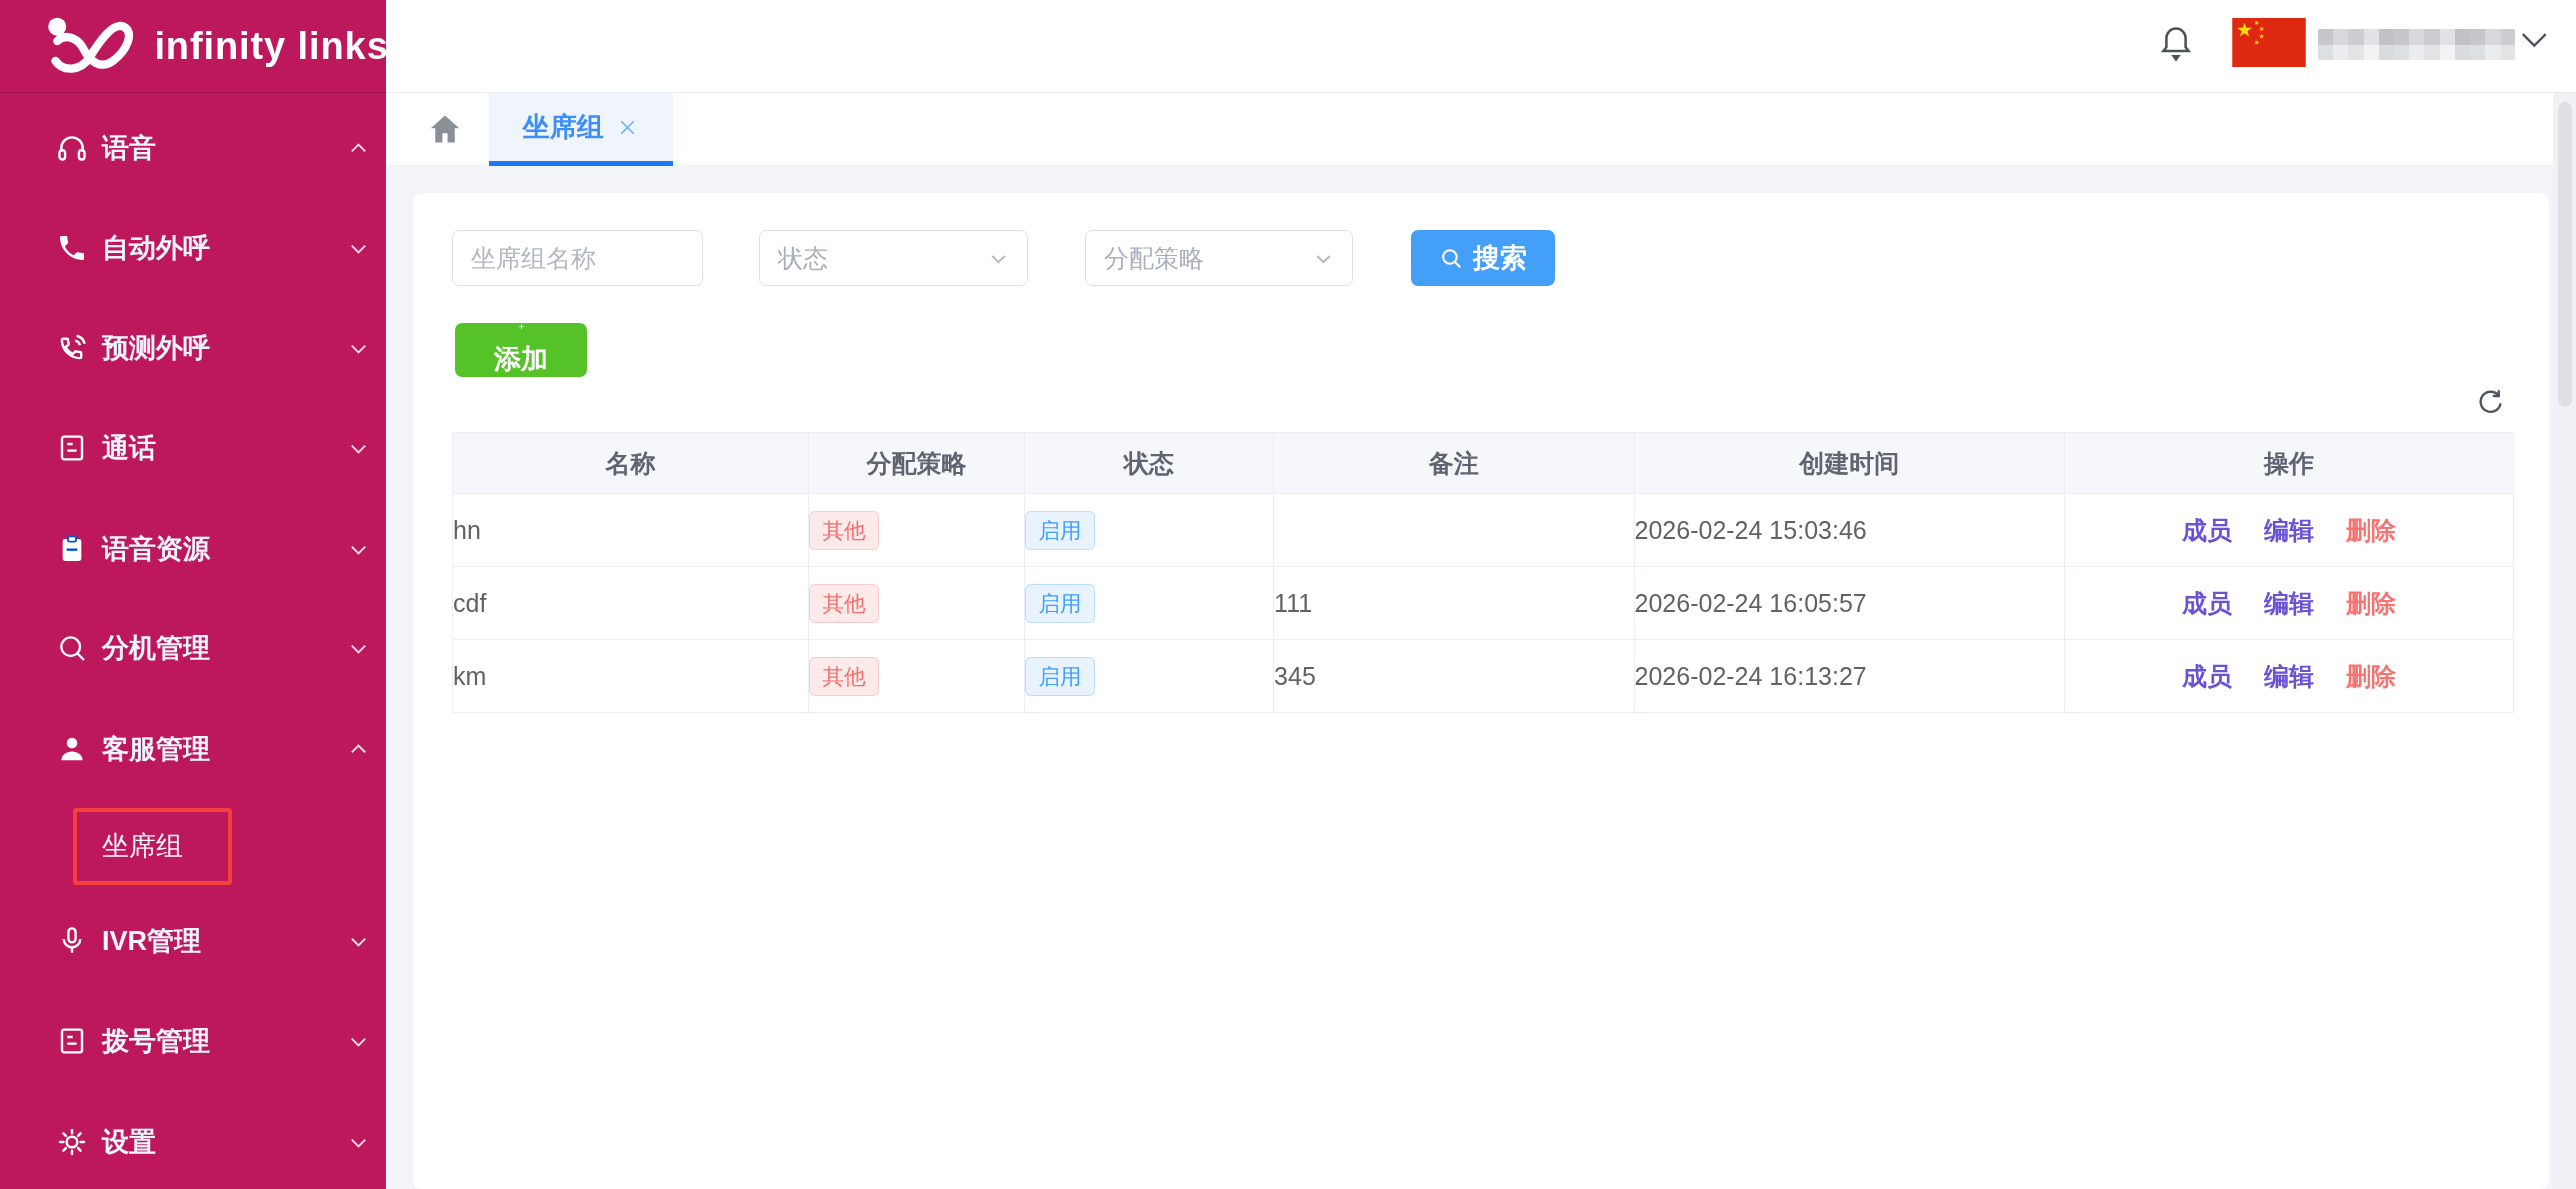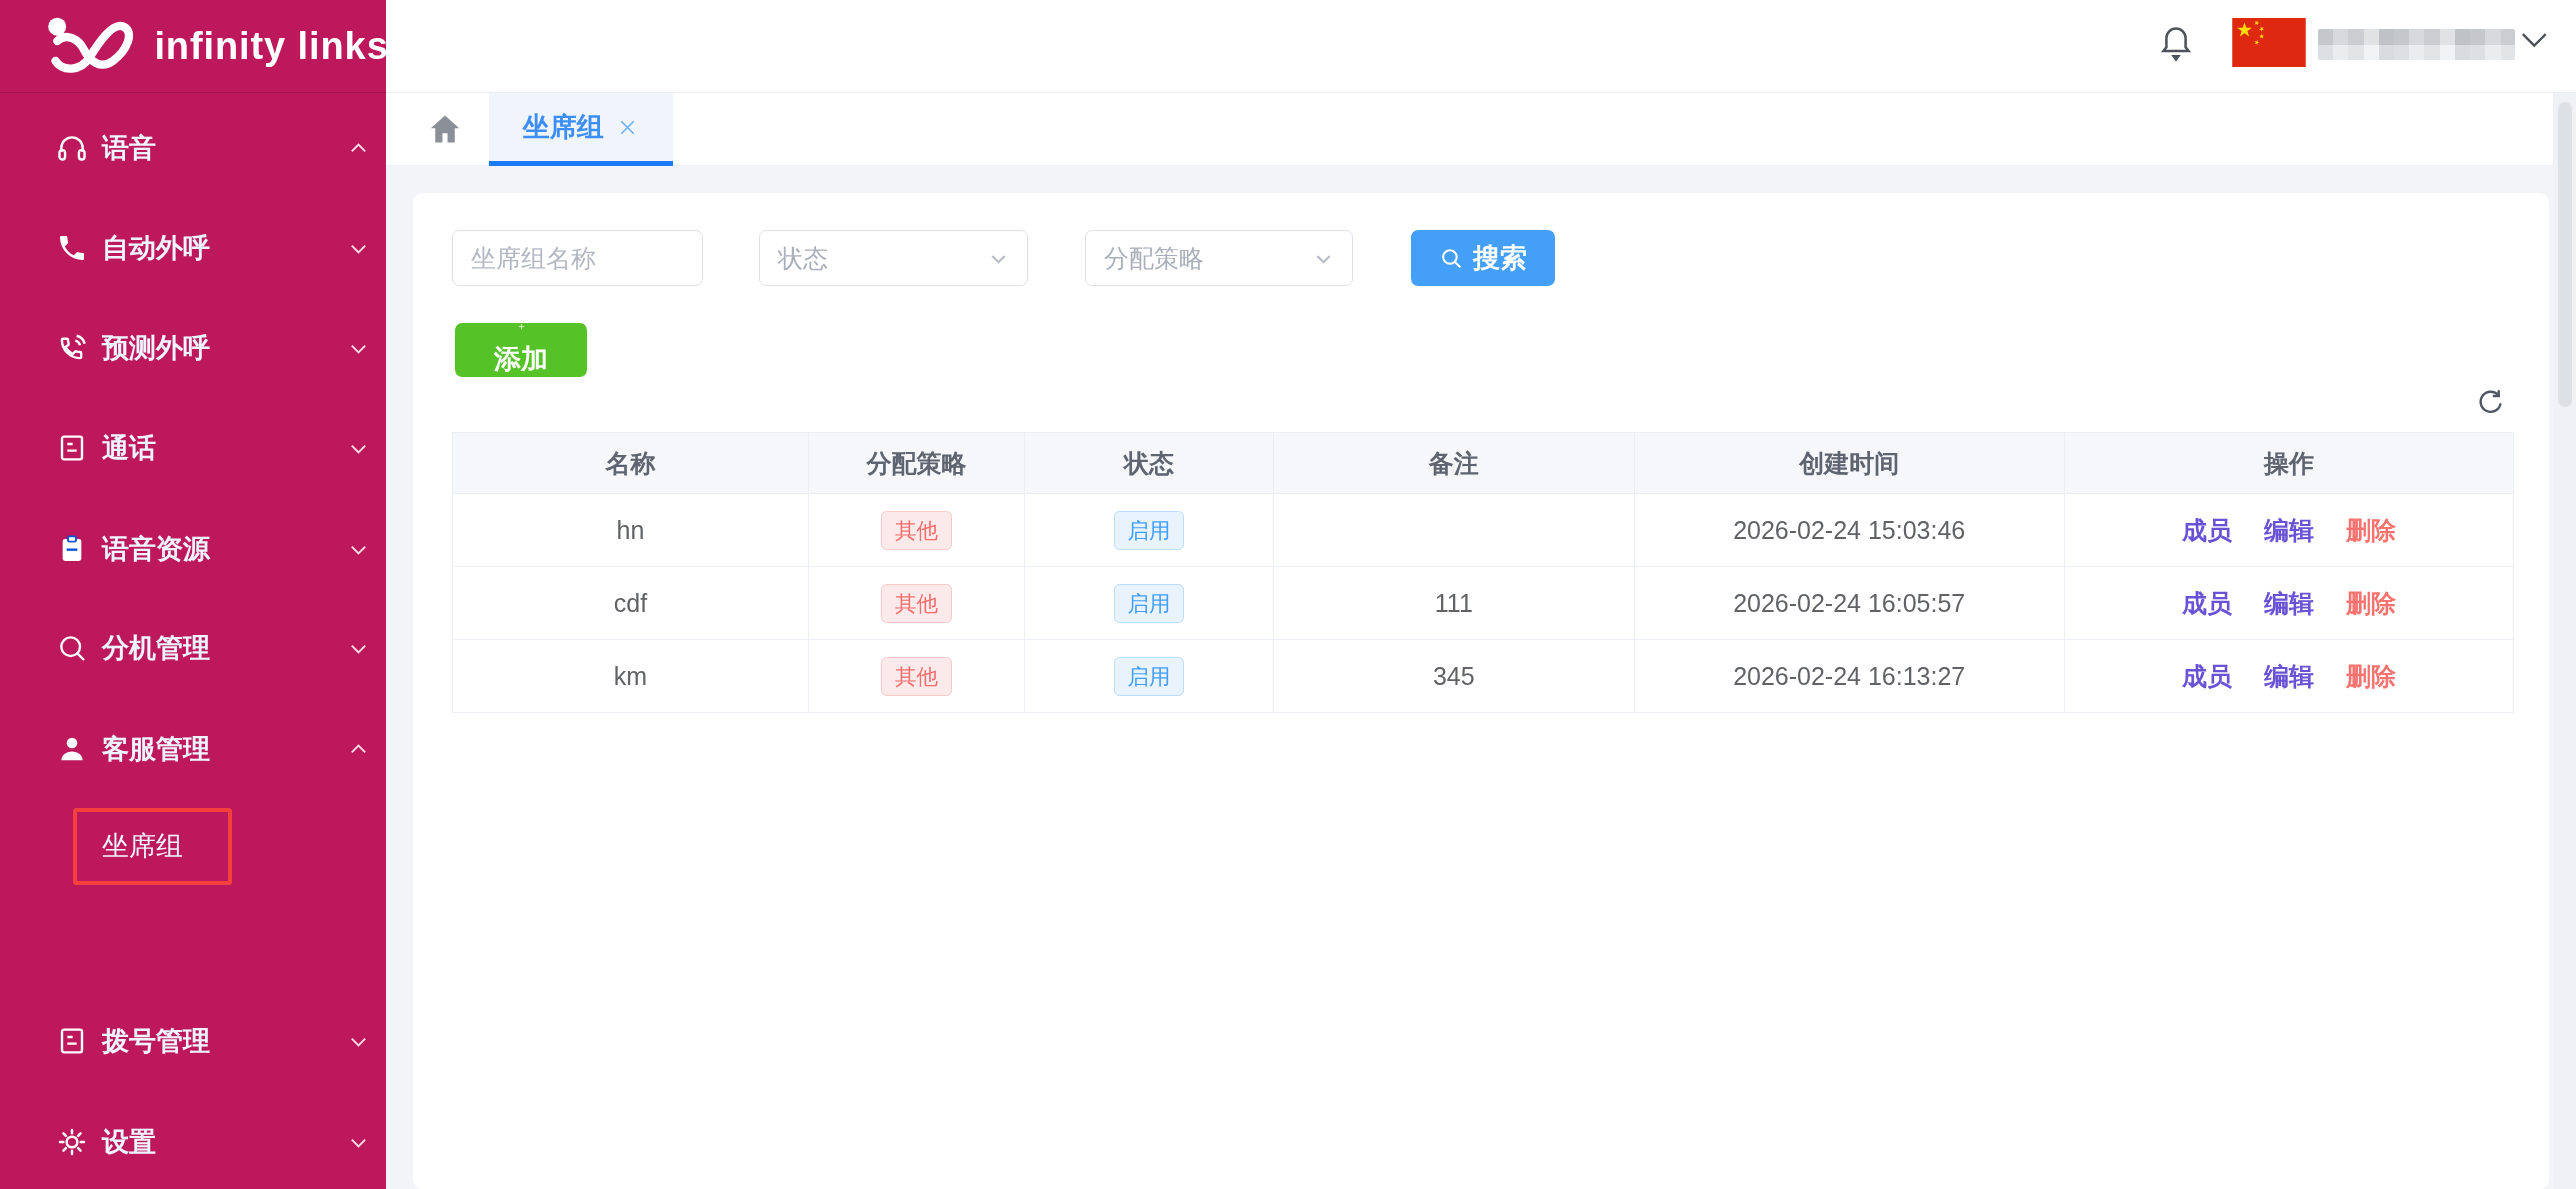--- a/index.html
+++ b/index.html
@@ -61,21 +61,21 @@
     align-items:center; justify-content:center; gap:9px; cursor:pointer; }
   .btn-add { position:absolute; left:42px; top:130px; width:132px; height:54px; background:#55C228;
     border:none; border-radius:7.2px; color:#fff; font-size:27px; font-weight:600; display:flex;
     align-items:center; justify-content:center; gap:10.8px; cursor:pointer;flex-direction:column; }
   .refresh { position:absolute; left:2063px; top:195px; width:29px; height:29px; cursor:pointer; }
 
   table.grid { position:absolute; left:39px; top:239px; width:2062px; border-collapse:collapse; table-layout:fixed; }
   .grid th { height:61px; background:#F5F7FA; color:#5E6470; font-size:25px; font-weight:700;
     border:1.8px solid #EBEEF5; text-align:center; }
   .grid td { height:73px; background:#fff; color:#606266; font-size:25px;
-    border:1.8px solid #EBEEF5; text-align:center; }
+    border:1.8px solid #EBEEF5; text-align:left; }
   .tag { display:inline-block; height:39px; line-height:38px; padding:0 12.6px; border-radius:5.4px; font-size:21.5px; }
   .tag-other { color:#F56C6C; background:#FCE9E9; border:0.9px solid #F8CBCB; }
   .tag-enabled { color:#409EFF; background:#E8F3FE; border:0.9px solid #BBDCFB; }
   .ops { display:flex; justify-content:center; gap:32px; }
   .op { font-size:25px; font-weight:700; cursor:pointer; white-space:nowrap; }
   .op-member,.op-edit { color:#6A52D6; }
   .op-delete { color:#F8736F; }
 
   
   .scroll-track { position:absolute; right:0; top:93px; width:23px; height:1096px; background:#F0F1F4; z-index:6; }
@@ -174,20 +174,31 @@
     <svg class="chev up" viewBox="0 0 24 24" fill="none" stroke="#fff" stroke-width="2">
         <path d="M5 9l7 7 7-7"></path>
       </svg>
   </div>
 
   <div class="mitem subitem" style="top:796px">
     <span class="mlabel">坐席组</span>
   </div>
   <div class="annotation-box"></div>
 
+  <div class="mitem" style="top:891px">
+    <svg class="micon" viewBox="0 0 24 24" fill="none" stroke="#fff" stroke-width="1.8">
+      <rect x="9.3" y="2.5" width="5.4" height="10.5" rx="2.7"></rect>
+        <path d="M5.8 10.5a6.2 6.2 0 0 0 12.4 0"></path>
+        <path d="M12 16.8v4"></path>
+    </svg>
+    <span class="mlabel">IVR管理</span>
+    <svg class="chev" viewBox="0 0 24 24" fill="none" stroke="#fff" stroke-width="2">
+        <path d="M5 9l7 7 7-7"></path>
+      </svg>
+  </div>
 
   <div class="mitem" style="top:991px">
     <svg class="micon" viewBox="0 0 24 24" fill="none" stroke="#fff" stroke-width="1.8">
       <rect x="4.5" y="3.5" width="15" height="17" rx="1.5"></rect>
         <path d="M8.5 9h4M8.5 14h7"></path>
     </svg>
     <span class="mlabel">拨号管理</span>
     <svg class="chev" viewBox="0 0 24 24" fill="none" stroke="#fff" stroke-width="2">
         <path d="M5 9l7 7 7-7"></path>
       </svg>

